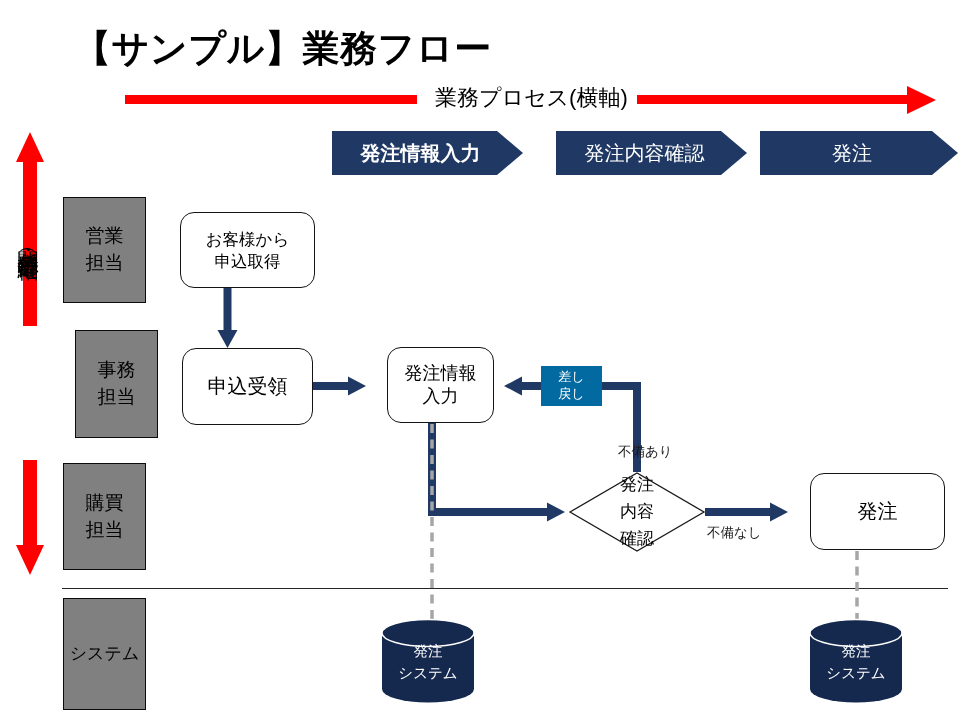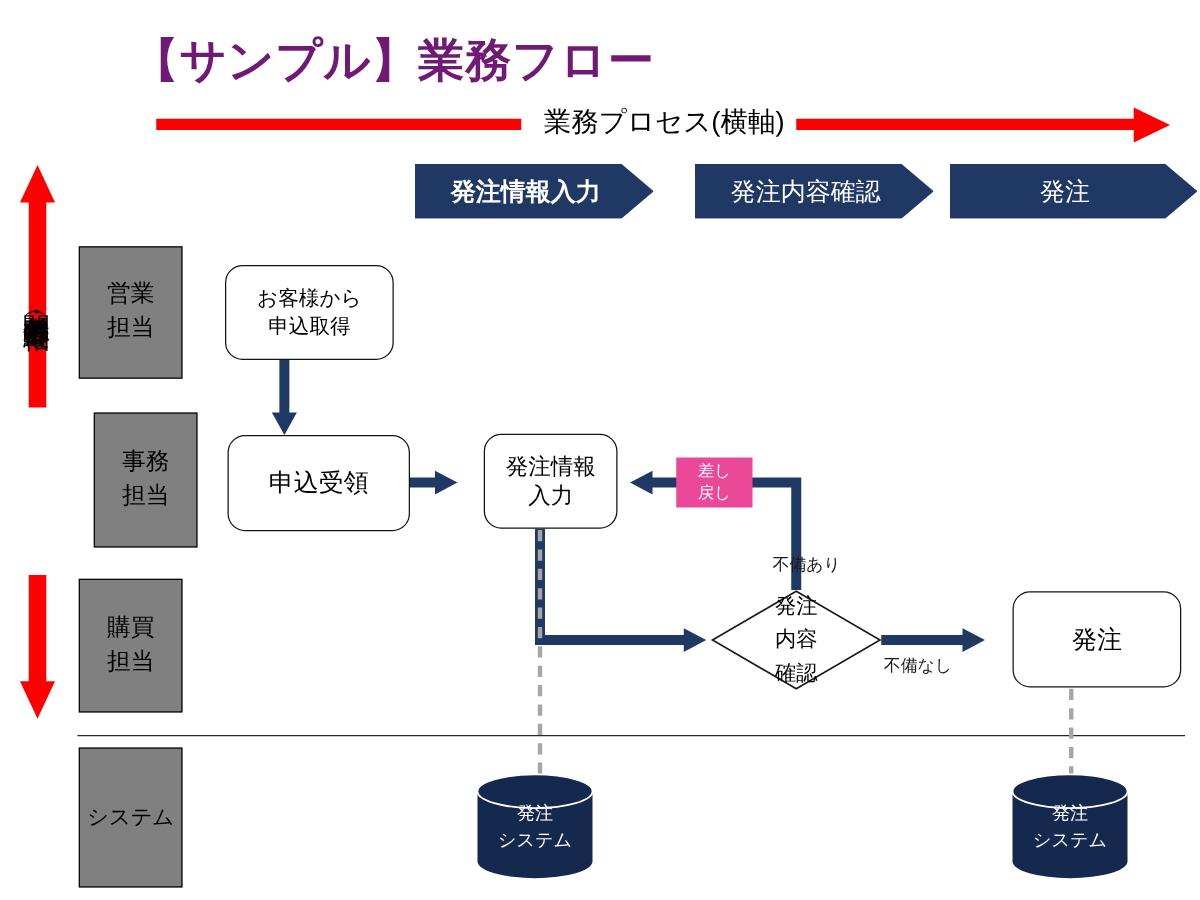--- a/index.html
+++ b/index.html
@@ -1,21 +1,21 @@
 <!DOCTYPE html>
 <html lang="ja"><head>
 <meta charset="utf-8">
 <style>
   html,body{margin:0;padding:0;background:#fff;}
   .slide{position:relative;width:960px;height:720px;background:#fff;overflow:hidden;
          font-family:"Liberation Sans","DejaVu Sans",sans-serif;}
   .abs{position:absolute;}
 
   
-  .title{left:74px;top:24px;font-size:37px;font-weight:bold;color:#701a75;letter-spacing:0.5px;margin-left:32px;}
+  .title{left:74px;top:24px;font-size:37px;font-weight:bold;color:#000000;letter-spacing:0.5px;}
 
   
   .hbar{top:95px;height:9px;background:#FF0000;}
   .hbar-left{left:125px;width:292px;}
   .hbar-right{left:637px;width:271px;}
   .harrowhead{left:907px;top:85.5px;width:0;height:0;
       border-top:14px solid transparent;border-bottom:14px solid transparent;border-left:29px solid #FF0000;}
   .haxis-label{left:423px;top:83px;font-size:22px;color:#000;white-space:nowrap;margin-left:12px;}
 
   
@@ -50,25 +50,25 @@
   .separator{left:62px;top:588px;width:886px;height:0;border-top:1.6px solid #262626;}
 
   
   .connectors{left:0;top:0;z-index:1;}
 
   
   .node{background:#fff;border:1.7px solid #141414;border-radius:14px;color:#000;
         display:flex;flex-direction:column;align-items:center;justify-content:center;
         box-sizing:border-box;text-align:center;z-index:2;margin-left:20px;}
   .node-obtain{left:160px;top:212px;width:135px;height:76px;font-size:16.5px;line-height:1.35;}
-  .node-receive{left:162px;top:348px;width:146px;height:77px;font-size:20px;}
+  .node-receive{left:162px;top:348px;width:131px;height:77px;font-size:20px;}
   .node-input{left:367px;top:347px;width:107px;height:76px;font-size:18px;line-height:1.3;}
   .node-order{left:790px;top:473px;width:135px;height:77px;font-size:20px;}
 
-  .sendback{left:541px;top:366px;width:61px;height:40px;background:#ec4899;color:#fff;
+  .sendback{left:541px;top:366px;width:61px;height:40px;background:#0369a1;color:#fff;
         font-size:13px;line-height:1.3;display:flex;flex-direction:column;align-items:center;
         justify-content:center;text-align:center;z-index:2;}
 
   .diamond-label{left:587px;top:472px;width:100px;font-size:17px;line-height:1.58;color:#000;
         text-align:center;z-index:2;}
 
   .edge-label{font-size:13.5px;color:#1a1a1a;z-index:2;white-space:nowrap;}
   .label-ari{left:618px;top:443px;}
   .label-nashi{left:707px;top:524px;}
 

